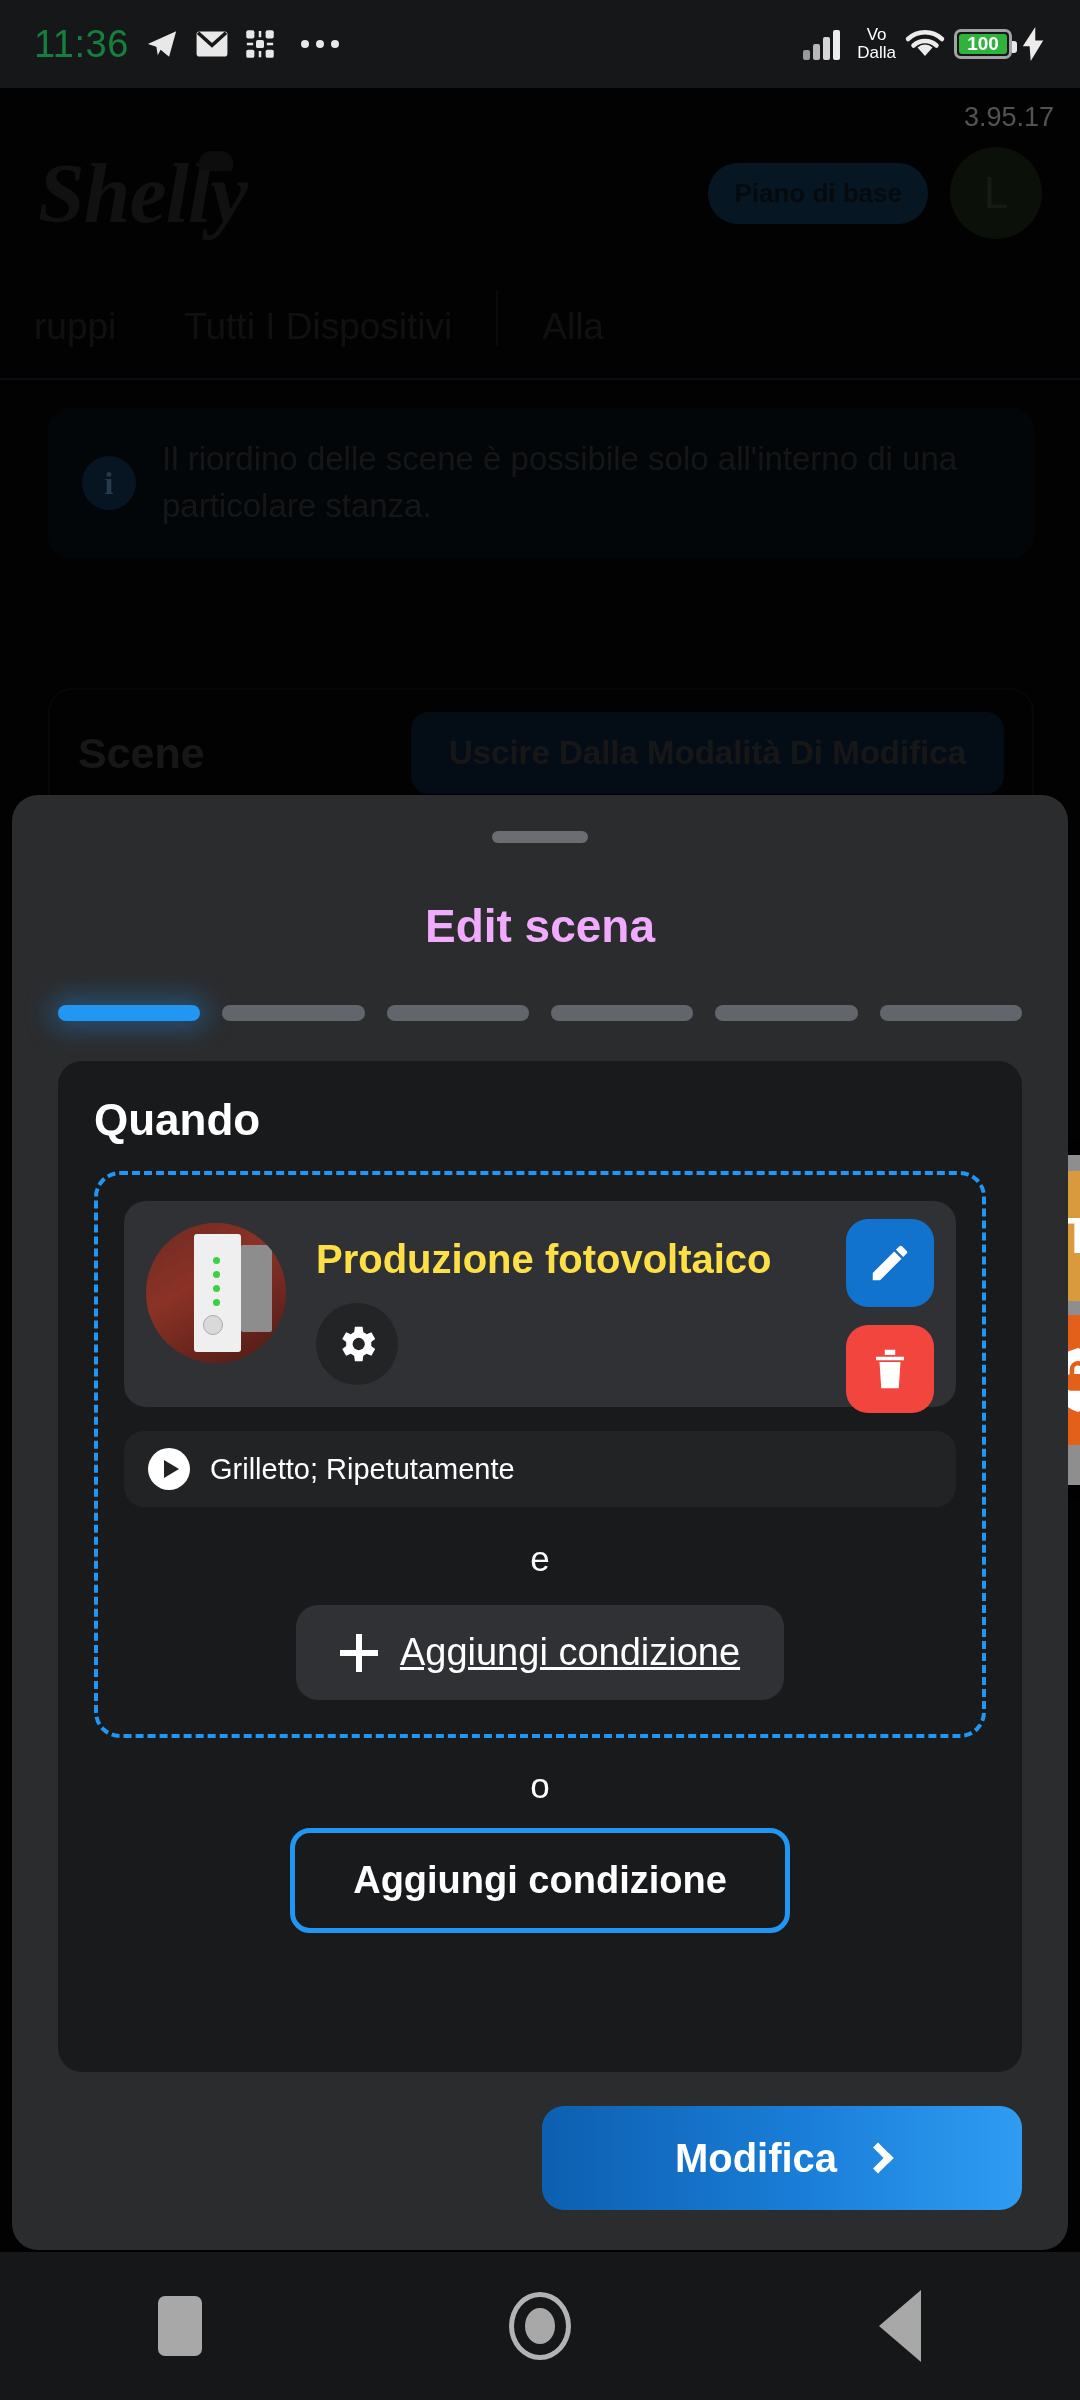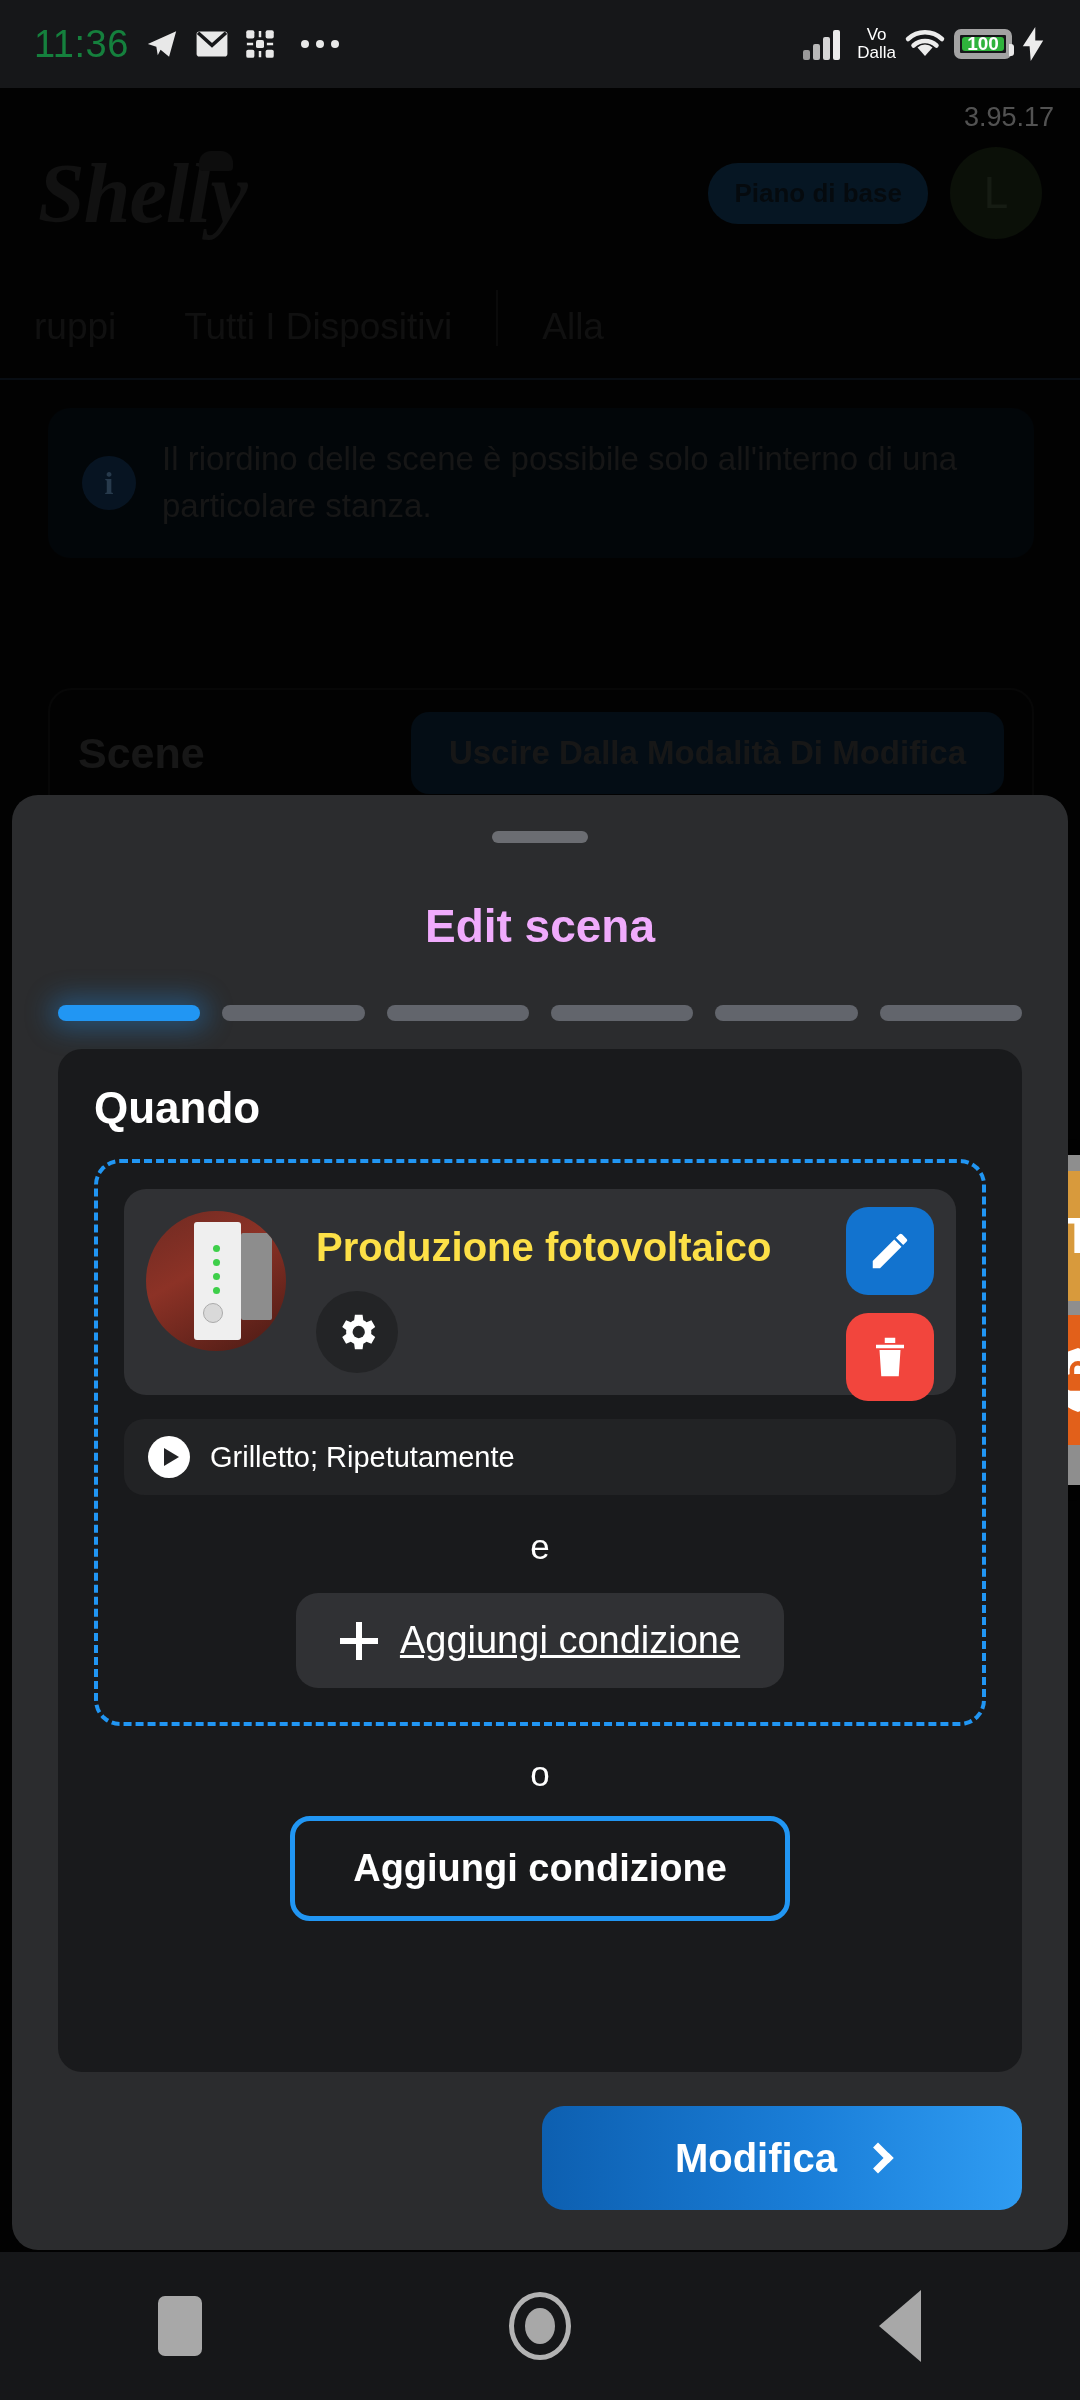--- a/index.html
+++ b/index.html
@@ -18,21 +18,21 @@
     padding:0 34px; z-index:60;
   }
   .sb-left{display:flex;align-items:center;gap:16px;}
   .sb-time{color:#15803d;font-size:38px;font-weight:400;letter-spacing:.5px;}
   .sb-right{margin-left:auto;display:flex;align-items:center;gap:8px;}
   .ico{display:flex;align-items:center;justify-content:center;}
   .dots{display:flex;gap:7px;align-items:center;margin-left:10px;}
   .dots i{width:8px;height:8px;border-radius:50%;background:#e8e8e8;display:block;}
   .volte{color:#fff;font-size:17px;line-height:18px;text-align:center;font-weight:400;}
   .batt{
-    position:relative;width:58px;height:30px;border:6px solid #a3a3a3;border-radius:7px;
+    position:relative;width:58px;height:30px;border:3px solid #a3a3a3;border-radius:7px;
     display:flex;align-items:center;justify-content:center;
   }
   .batt:after{content:"";position:absolute;right:-8px;top:9px;width:5px;height:12px;background:#e9e9e9;border-radius:0 3px 3px 0;}
   .batt-fill{position:absolute;left:2px;top:2px;bottom:2px;right:2px;background:#2fb33c;border-radius:3px;}
   .batt-num{position:relative;color:#fff;font-size:19px;font-weight:700;z-index:2;}
 
   
   .appbg{position:absolute;top:88px;left:0;width:1080px;height:2312px;background:#070707;overflow:hidden;}
   .dim{position:absolute;inset:0;background:rgba(0,0,0,.62);z-index:5;pointer-events:none;}
 
@@ -114,21 +114,21 @@
     display:flex;flex-direction:column;
   }
   .grabber{width:96px;height:12px;border-radius:6px;background:#6b6d72;margin:36px auto 0;}
   .sheet-title{text-align:center;color:#f0abfc;font-size:46px;font-weight:700;margin-top:56px;}
 
   .progress{display:flex;gap:22px;padding:0 46px;margin-top:52px;}
   .seg{flex:1;height:16px;border-radius:8px;background:#62656c;}
   .seg.on{background:#2196f3;box-shadow:0 0 26px 8px rgba(33,150,243,.35);}
 
   .panel{
-    margin:28px 46px 0;background:#191a1c;border-radius:24px;flex:1;
+    margin:40px 46px 0;background:#191a1c;border-radius:24px;flex:1;
     padding:34px 36px 36px;overflow:hidden;
   }
   .quando{color:#fff;font-size:44px;font-weight:700;}
 
   .dashzone{
     margin-top:26px;border:4px dashed #2196f3;border-radius:26px;padding:26px 26px 34px;
   }
   .devcard{background:#303134;border-radius:22px;padding:22px 22px;display:flex;align-items:flex-start;position:relative;min-height:182px;}
   .devphoto{
     width:140px;height:140px;border-radius:50%;flex:none;overflow:hidden;position:relative;

